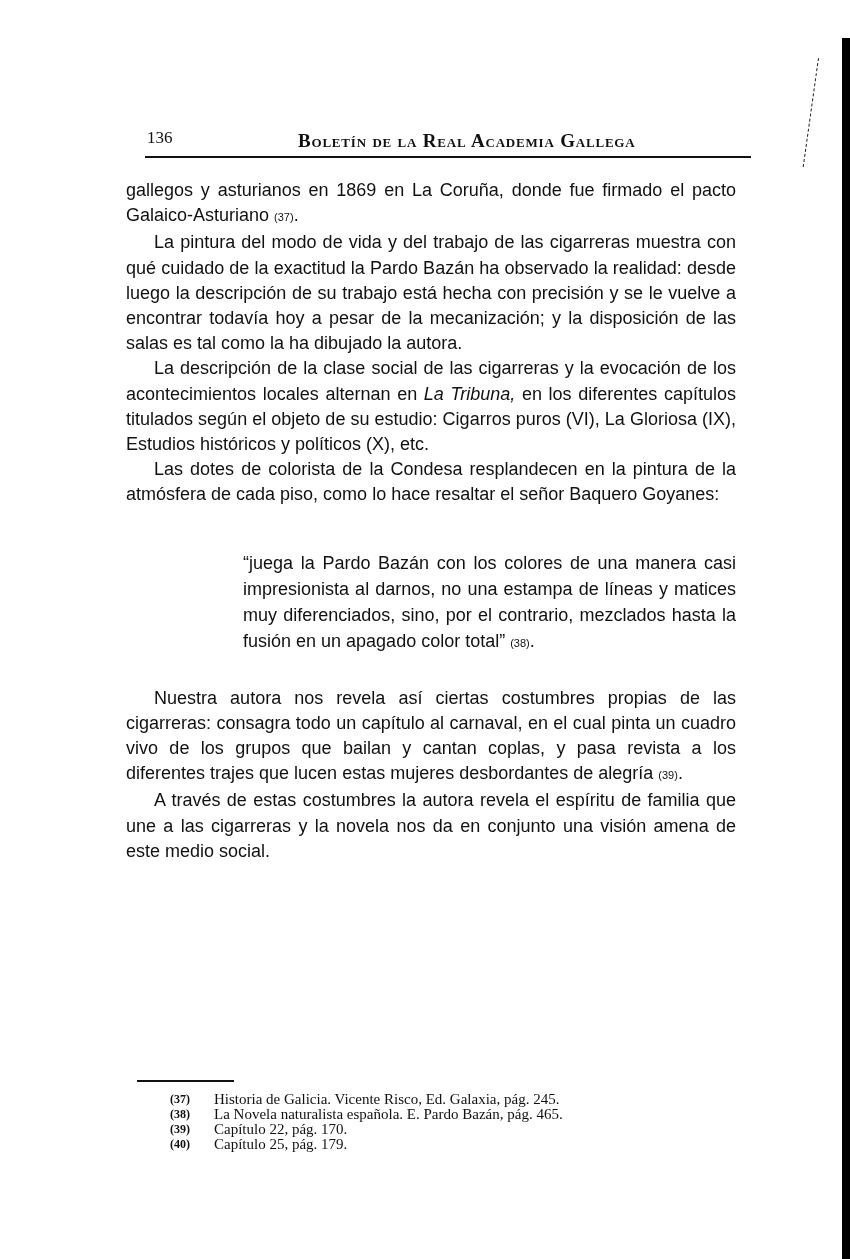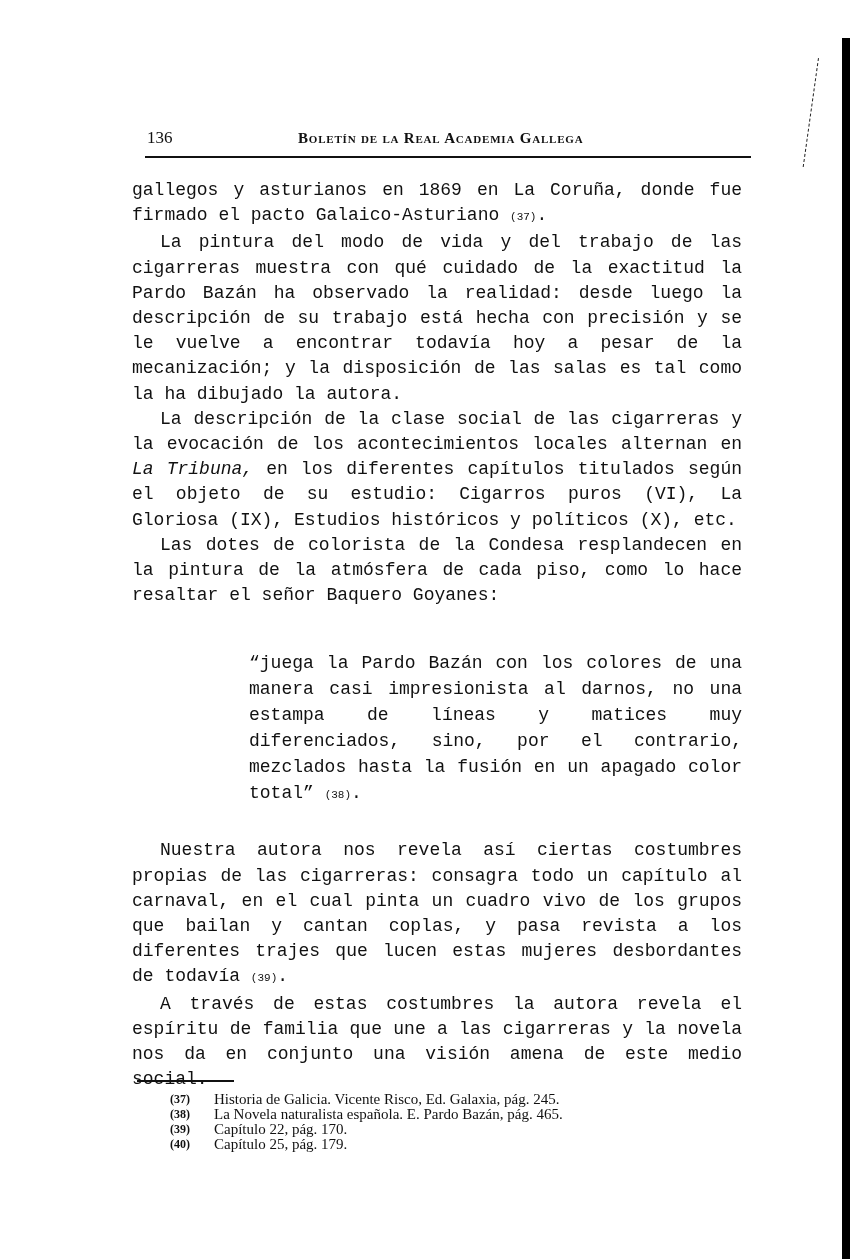--- a/index.html
+++ b/index.html
@@ -15,30 +15,30 @@
     position: absolute; left: 818px; top: 20px; width: 2px; height: 110px;
     border-left: 1px dashed #222; transform: rotate(8deg); transform-origin: top left;
   }
   .running-head {
     position: absolute; left: 143px; top: 88px; width: 610px; height: 28px;
   }
   .page-number {
     position: absolute; left: 4px; top: 2px; font-size: 17px; font-family: "Liberation Serif", serif;
   }
   .journal-title {
-    position: absolute; left: 155px; top: 4px; font-size: 15px; font-weight: bold;
+    position: absolute; left: 155px; top: 4px; font-size: 19px; font-weight: bold;
     font-variant: small-caps; letter-spacing: 0.8px; font-family: "Liberation Serif", serif;
   }
   .head-rule {
     position: absolute; left: 145px; top: 118px; width: 606px; height: 2px; background: #111;
   }
   .body-text {
-    position: absolute; left: 132px; top: 140px; width: 610px;
+    position: absolute; left: 126px; top: 140px; width: 610px;
     font-size: 18px; line-height: 25.2px; text-align: justify;
-    font-family: Liberation Mono, monospace;
+    font-family: Liberation Sans, sans-serif;
   }
   .body-text p { margin: 0; }
   .indent { text-indent: 28px; }
   .fnref { font-size: 11px; }
   .quote {
     margin: 42px 0 0 117px !important; width: 493px; text-align: justify;
     text-indent: 0; line-height: 26px;
   }
   .after-quote { margin-top: 30px !important; }
   .fn-rule {
@@ -70,21 +70,21 @@
     <p><span>gallegos y asturianos en 1869 en La Coruña, donde fue firmado el pacto Galaico-Asturiano </span><span class="fnref">(37)</span><span>.</span></p>
 
     <p class="indent">La pintura del modo de vida y del trabajo de las cigarreras muestra con qué cuidado de la exactitud la Pardo Bazán ha observado la realidad: desde luego la descripción de su trabajo está hecha con precisión y se le vuelve a encontrar todavía hoy a pesar de la mecanización; y la disposición de las salas es tal como la ha dibujado la autora.</p>
 
     <p class="indent"><span>La descripción de la clase social de las cigarreras y la evocación de los acontecimientos locales alternan en </span><i>La Tribuna,</i><span> en los diferentes capítulos titulados según el objeto de su estudio: Cigarros puros (VI), La Gloriosa (IX), Estudios históricos y políticos (X), etc.</span></p>
 
     <p class="indent">Las dotes de colorista de la Condesa resplandecen en la pintura de la atmósfera de cada piso, como lo hace resaltar el señor Baquero Goyanes:</p>
 
     <p class="quote"><span>“juega la Pardo Bazán con los colores de una manera casi impresionista al darnos, no una estampa de líneas y matices muy diferenciados, sino, por el contrario, mezclados hasta la fusión en un apagado color total” </span><span class="fnref">(38)</span><span>.</span></p>
 
-    <p class="indent after-quote"><span>Nuestra autora nos revela así ciertas costumbres propias de las cigarreras: consagra todo un capítulo al carnaval, en el cual pinta un cuadro vivo de los grupos que bailan y cantan coplas, y pasa revista a los diferentes trajes que lucen estas mujeres desbordantes de todavía </span><span class="fnref">(39)</span><span>.</span></p>
+    <p class="indent after-quote"><span>Nuestra autora nos revela así ciertas costumbres propias de las cigarreras: consagra todo un capítulo al carnaval, en el cual pinta un cuadro vivo de los grupos que bailan y cantan coplas, y pasa revista a los diferentes trajes que lucen estas mujeres desbordantes de alegría </span><span class="fnref">(39)</span><span>.</span></p>
 
 
     <p class="indent">A través de estas costumbres la autora revela el espíritu de familia que une a las cigarreras y la novela nos da en conjunto una visión amena de este medio social.</p>
   </div>
 
   <div class="fn-rule"></div>
 
   <div class="footnotes">
     <div class="fn">
       <span class="fn-num">(37)</span>

